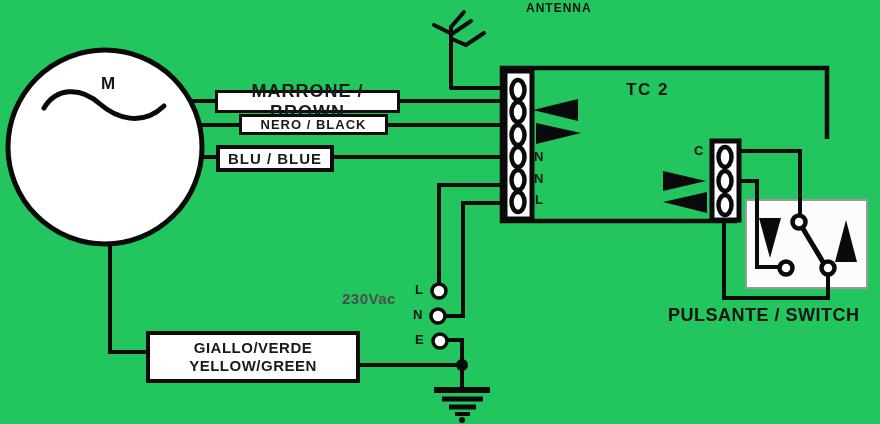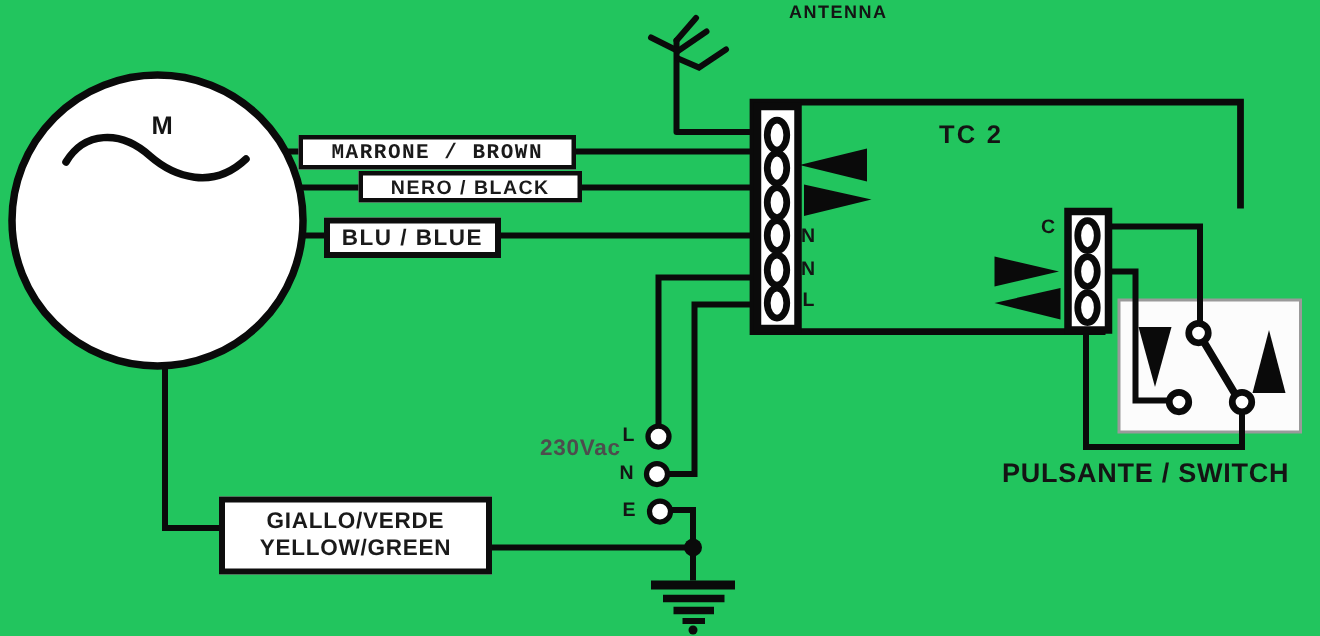--- a/index.html
+++ b/index.html
@@ -10,31 +10,31 @@
   .stage svg{position:absolute;left:0;top:0;}
   .txt{position:absolute;white-space:nowrap;}
   .wirebox{
     position:absolute;box-sizing:border-box;background:#fff;border:3px solid #0d0d0d;
     display:flex;align-items:center;justify-content:center;text-align:center;
     font-weight:bold;color:#1a1a1a;z-index:2;
   }
   .lbl-antenna{left:526px;top:1px;font-size:12px;letter-spacing:1px;}
   .lbl-tc2{left:626px;top:80px;font-size:17px;letter-spacing:1.5px;}
   .lbl-m{left:101px;top:74px;font-size:17px;}
-  .box-brown{left:199px;top:90px;width:185px;height:23px;font-size:14px;letter-spacing:1px;font-family:Liberation Mono, monospace;}
+  .box-brown{left:215px;top:90px;width:185px;height:23px;font-size:18px;letter-spacing:1px;}
   .box-black{left:239px;top:114px;width:149px;height:21px;font-size:13px;letter-spacing:1px;}
   .box-blue{left:216px;top:145px;width:118px;height:27px;border-width:4px;font-size:15px;letter-spacing:1px;}
-  .box-earth{left:146px;top:331px;width:182px;height:52px;border-width:4px;font-size:15px;
+  .box-earth{left:146px;top:331px;width:214px;height:52px;border-width:4px;font-size:15px;
              letter-spacing:.5px;flex-direction:column;line-height:1.2;}
   .lbl-term{font-size:13px;}
   .lbl-n1{left:534px;top:149px;}
   .lbl-n2{left:534px;top:171px;}
   .lbl-l3{left:535px;top:192px;}
   .lbl-c{left:694px;top:143px;}
-  .lbl-230{left:342px;top:290px;font-size:15px;color:#4d4d4d;letter-spacing:.5px;margin-left:18px;}
+  .lbl-230{left:342px;top:290px;font-size:15px;color:#4d4d4d;letter-spacing:.5px;}
   .lbl-pl{left:415px;top:282px;}
   .lbl-pn{left:413px;top:307px;}
   .lbl-pe{left:415px;top:332px;}
   .lbl-switch{left:668px;top:305px;font-size:18px;letter-spacing:.5px;}
 </style>
 </head>
 <body>
 
 <div class="stage">
 

